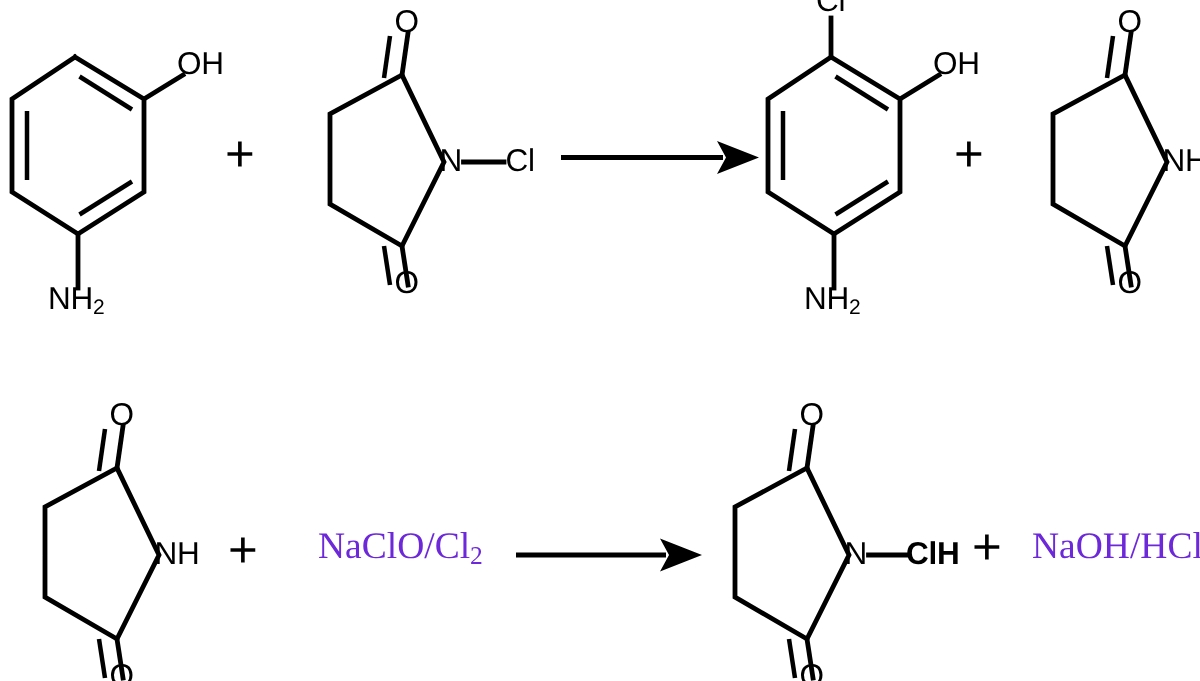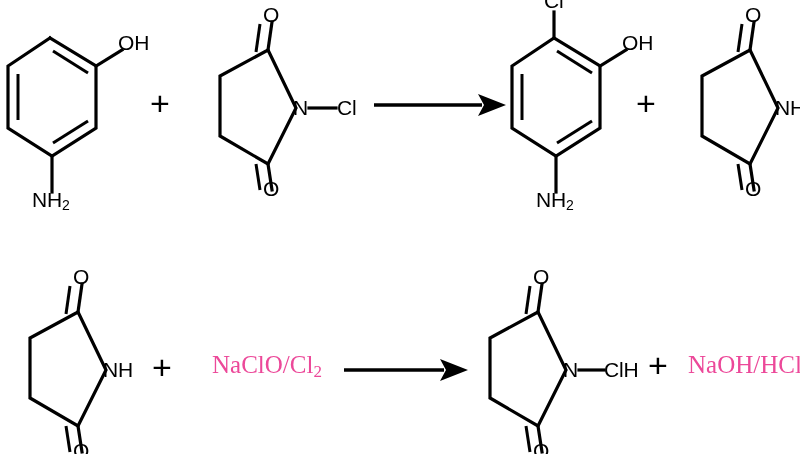--- a/index.html
+++ b/index.html
@@ -59,21 +59,21 @@
     position: absolute;
     color: #000000;
     font-family: "Liberation Sans", sans-serif;
     font-size: 34px;
     font-weight: 500;
     line-height: 1;
     white-space: nowrap;
   }
   .reagent-text {
     position: absolute;
-    color: #ec4899;
+    color: #6d28d9;
     font-family: "Liberation Serif", serif;
     font-size: 25px;
     line-height: 1;
     white-space: nowrap;
   }
   .reagent-text sub {
     font-size: 17px;
     vertical-align: -4px;
   }
   .arrow {
@@ -206,21 +206,21 @@
         <polyline class="bond" points="60,28 12,54 12,114 60,142 88,86 60,28"></polyline>
         <line class="bond" x1="60" y1="28" x2="64" y2="0"></line>
         <line class="bond-inner" x1="48" y1="30" x2="52" y2="2"></line>
         <line class="bond" x1="60" y1="142" x2="64" y2="168"></line>
         <line class="bond-inner" x1="48" y1="142" x2="52" y2="168"></line>
         <line class="bond" x1="101" y1="86" x2="126" y2="86"></line>
       </svg>
       <span class="atom-label" style="left:55px; top:-18px;"><span>O</span></span>
       <span class="atom-label" style="left:55px; top:156px;"><span>O</span></span>
       <span class="atom-label" style="left:85px; top:75px;"><span>N</span></span>
-      <span class="atom-label" style="left:126px; top:75px;"><span>ClH</span></span>
+      <span class="atom-label" style="left:126px; top:75px;font-weight:bold;"><span>ClH</span></span>
     </div>
 
     <span class="plus-sign" style="left:648px; top:86px;"><span>+</span></span>
 
     <span class="reagent-text" style="left:688px; top:90px;"><span>NaOH/HCl</span></span>
   </div>
 
 </div>
 
 </body></html>

